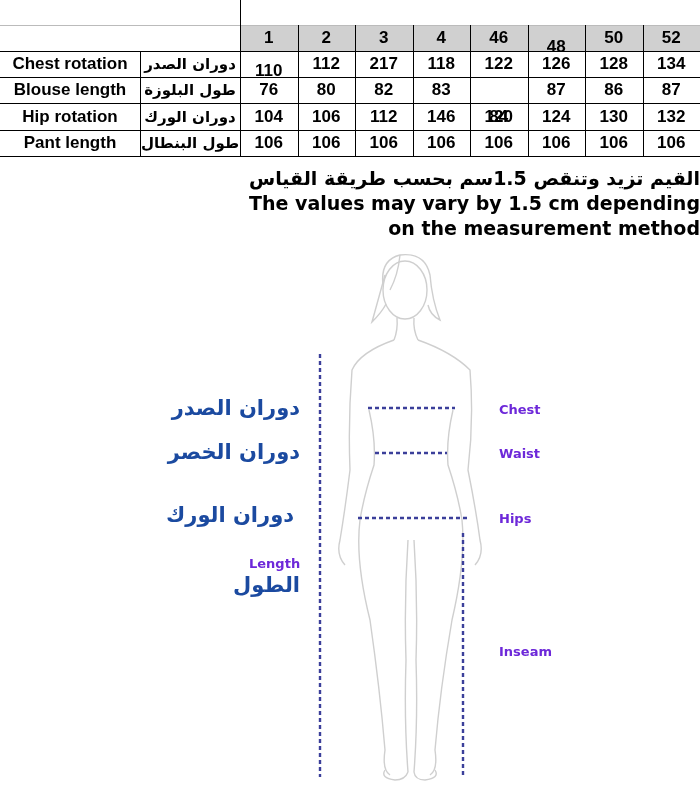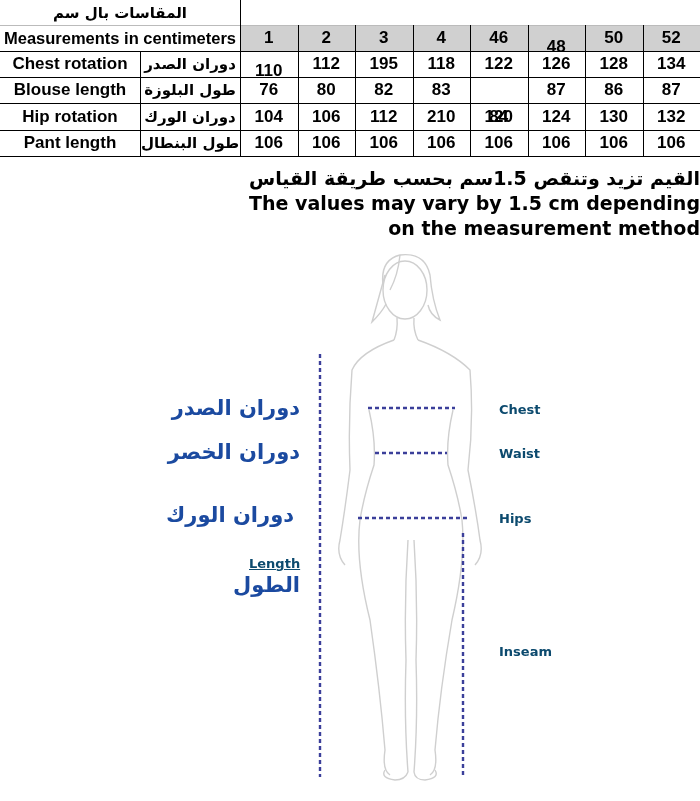--- a/index.html
+++ b/index.html
@@ -4,69 +4,67 @@
 <style>
   html,body{margin:0;padding:0;background:#fff;}
   body{width:700px;height:801px;position:relative;overflow:hidden;font-family:"Liberation Sans","DejaVu Sans",sans-serif;color:#000;}
   .tbl{position:absolute;left:0;top:0;width:700px;height:157px;}
   .cell{position:absolute;box-sizing:border-box;display:flex;align-items:center;justify-content:center;font-weight:bold;font-size:17px;white-space:nowrap;}
   .hl{position:absolute;background:#000;height:1px;}
   .vl{position:absolute;background:#000;width:1px;}
   .gray{background:#d0d0d0;}
   .note{position:absolute;left:0;width:700px;text-align:right;font-weight:bold;font-family:"DejaVu Sans",sans-serif;}
   .ar-label{position:absolute;color:#1b4aa0;font-weight:bold;font-size:21px;font-family:"DejaVu Sans",sans-serif;direction:rtl;text-align:right;}
-  .en-label{position:absolute;color:#0c4a6e;font-weight:bold;font-size:13px;font-family:"DejaVu Sans",sans-serif;}
+  .en-label{position:absolute;color:#6d28d9;font-weight:bold;font-size:13px;font-family:"DejaVu Sans",sans-serif;}
 </style>
 </head>
 <body>
 
 <div class="tbl">
 
   <div class="gray" style="position:absolute;left:240px;top:25px;width:460px;height:26px;"></div>
 
-  <div class="cell" style="left:0;top:0;width:240px;height:25px;font-family:'DejaVu Sans',sans-serif;font-size:15px;">المقاسات بال سم</div>
-  <div class="cell" style="left:0;top:25px;width:240px;height:26px;font-size:16.5px;">Measurements in centimeters</div>
 
   <div id="sizes">
       <div class="cell" style="left: 240px; top: 25px; width: 57.5px; height: 26px;">1</div>
       <div class="cell" style="left: 297.5px; top: 25px; width: 57.5px; height: 26px;">2</div>
       <div class="cell" style="left: 355px; top: 25px; width: 57.5px; height: 26px;">3</div>
       <div class="cell" style="left: 412.5px; top: 25px; width: 57.5px; height: 26px;">4</div>
       <div class="cell" style="left: 470px; top: 25px; width: 57.5px; height: 26px; text-align: right;">46</div>
       <div class="cell" style="left: 527.5px; top: 25px; width: 57.5px; height: 44px;">48</div>
       <div class="cell" style="left: 585px; top: 25px; width: 57.5px; height: 26px;">50</div>
       <div class="cell" style="left: 642.5px; top: 25px; width: 57.5px; height: 26px;">52</div>
     </div>
   <div id="rows">
       <div class="cell" style="left: 0px; top: 51px; width: 140px; height: 26px;">Chest rotation</div>
       <div class="cell" style="left: 140px; top: 51px; width: 100px; height: 26px; font-family: &quot;DejaVu Sans&quot;, sans-serif; font-size: 15px; direction: rtl;">دوران الصدر</div>
       <div class="cell" style="left: 240px; top: 58px; width: 57.5px; height: 26px;">110</div>
       <div class="cell" style="left: 297.5px; top: 51px; width: 57.5px; height: 26px;">112</div>
-      <div class="cell" style="left: 355px; top: 51px; width: 57.5px; height: 26px;">195</div>
+      <div class="cell" style="left: 355px; top: 51px; width: 57.5px; height: 26px;">217</div>
       <div class="cell" style="left: 412.5px; top: 51px; width: 57.5px; height: 26px;">118</div>
       <div class="cell" style="left: 470px; top: 51px; width: 57.5px; height: 26px;">122</div>
       <div class="cell" style="left: 527.5px; top: 51px; width: 57.5px; height: 26px;">126</div>
       <div class="cell" style="left: 585px; top: 51px; width: 57.5px; height: 26px;">128</div>
       <div class="cell" style="left: 642.5px; top: 51px; width: 57.5px; height: 26px;">134</div>
       <div class="cell" style="left: 0px; top: 77px; width: 140px; height: 26px;">Blouse length</div>
       <div class="cell" style="left: 140px; top: 77px; width: 100px; height: 26px; font-family: &quot;DejaVu Sans&quot;, sans-serif; font-size: 15px; direction: rtl;">طول البلوزة</div>
       <div class="cell" style="left: 240px; top: 77px; width: 57.5px; height: 26px;">76</div>
       <div class="cell" style="left: 297.5px; top: 77px; width: 57.5px; height: 26px;">80</div>
       <div class="cell" style="left: 355px; top: 77px; width: 57.5px; height: 26px;">82</div>
       <div class="cell" style="left: 412.5px; top: 77px; width: 57.5px; height: 26px;">83</div>
       <div class="cell" style="left: 470px; top: 77px; width: 57.5px; height: 26px; margin-top: 27px;">84</div>
       <div class="cell" style="left: 527.5px; top: 77px; width: 57.5px; height: 26px;">87</div>
       <div class="cell" style="left: 585px; top: 77px; width: 57.5px; height: 26px;">86</div>
       <div class="cell" style="left: 642.5px; top: 77px; width: 57.5px; height: 26px;">87</div>
       <div class="cell" style="left: 0px; top: 103px; width: 140px; height: 27px;">Hip rotation</div>
       <div class="cell" style="left: 140px; top: 103px; width: 100px; height: 27px; font-family: &quot;DejaVu Sans&quot;, sans-serif; font-size: 15px; direction: rtl;">دوران الورك</div>
       <div class="cell" style="left: 240px; top: 103px; width: 57.5px; height: 27px;">104</div>
       <div class="cell" style="left: 297.5px; top: 103px; width: 57.5px; height: 27px;">106</div>
       <div class="cell" style="left: 355px; top: 103px; width: 57.5px; height: 27px;">112</div>
-      <div class="cell" style="left: 412.5px; top: 103px; width: 57.5px; height: 27px;">210</div>
+      <div class="cell" style="left: 412.5px; top: 103px; width: 57.5px; height: 27px;">146</div>
       <div class="cell" style="left: 470px; top: 103px; width: 57.5px; height: 27px;">120</div>
       <div class="cell" style="left: 527.5px; top: 103px; width: 57.5px; height: 27px;">124</div>
       <div class="cell" style="left: 585px; top: 103px; width: 57.5px; height: 27px;">130</div>
       <div class="cell" style="left: 642.5px; top: 103px; width: 57.5px; height: 27px;">132</div>
       <div class="cell" style="left: 0px; top: 130px; width: 140px; height: 26px;">Pant length</div>
       <div class="cell" style="left: 140px; top: 130px; width: 100px; height: 26px; font-family: &quot;DejaVu Sans&quot;, sans-serif; font-size: 15px; direction: rtl;">طول البنطال</div>
       <div class="cell" style="left: 240px; top: 130px; width: 57.5px; height: 26px;">106</div>
       <div class="cell" style="left: 297.5px; top: 130px; width: 57.5px; height: 26px;">106</div>
       <div class="cell" style="left: 355px; top: 130px; width: 57.5px; height: 26px;">106</div>
       <div class="cell" style="left: 412.5px; top: 130px; width: 57.5px; height: 26px;">106</div>
@@ -127,19 +125,19 @@
     <line x1="368" y1="408" x2="455" y2="408"></line>
     <line x1="375" y1="453" x2="447" y2="453"></line>
     <line x1="358" y1="518" x2="467" y2="518"></line>
     <line x1="463" y1="533" x2="463" y2="777"></line>
   </g>
 </svg>
 
 <div class="ar-label" style="right:400px;top:396px;width:200px;">دوران الصدر</div>
 <div class="ar-label" style="right:400px;top:440px;width:220px;">دوران الخصر</div>
 <div class="ar-label" style="right:406px;top:503px;width:200px;">دوران الورك</div>
-<div class="en-label" style="left:249px;top:556px;text-decoration:underline;">Length</div>
+<div class="en-label" style="left:249px;top:556px;">Length</div>
 <div class="ar-label" style="right:400px;top:573px;width:100px;">الطول</div>
 
 <div class="en-label" style="left:499px;top:402px;">Chest</div>
 <div class="en-label" style="left:499px;top:446px;">Waist</div>
 <div class="en-label" style="left:499px;top:511px;">Hips</div>
 <div class="en-label" style="left:499px;top:644px;">Inseam</div>
 
 </body></html>

